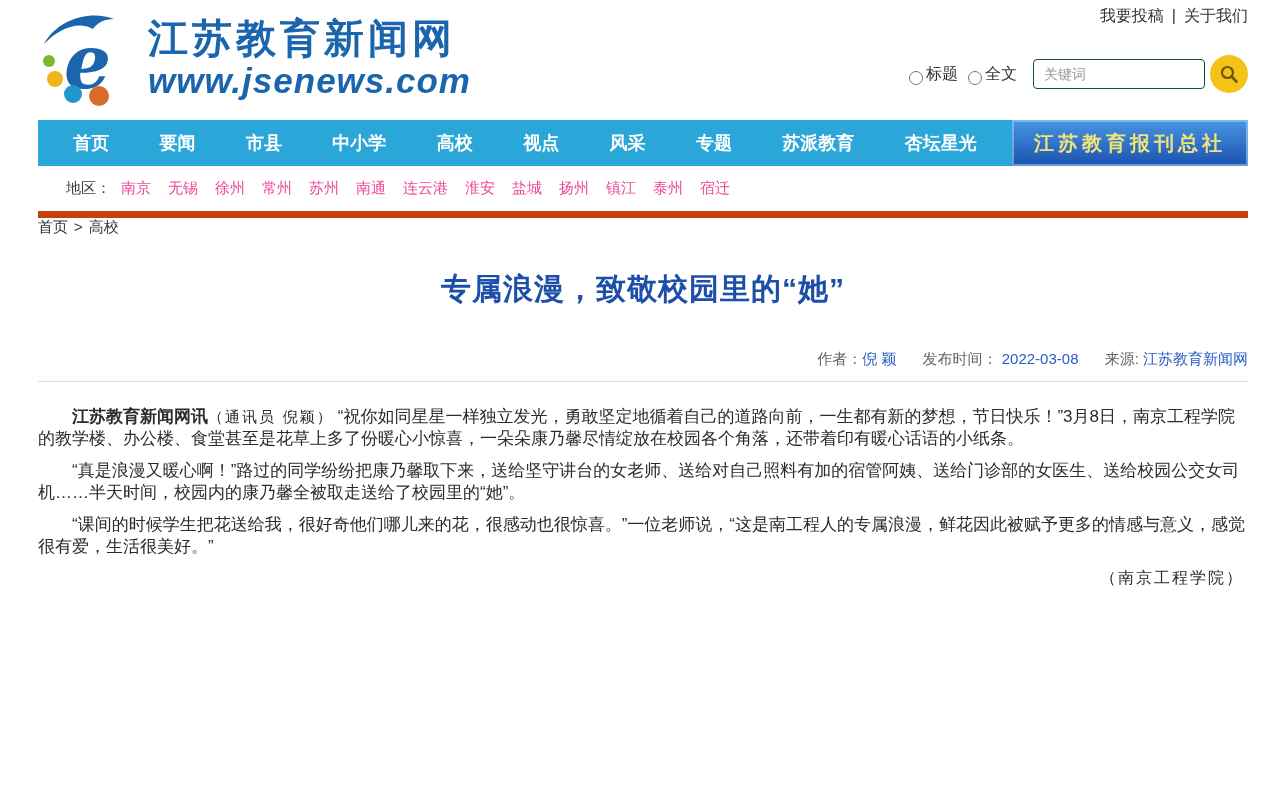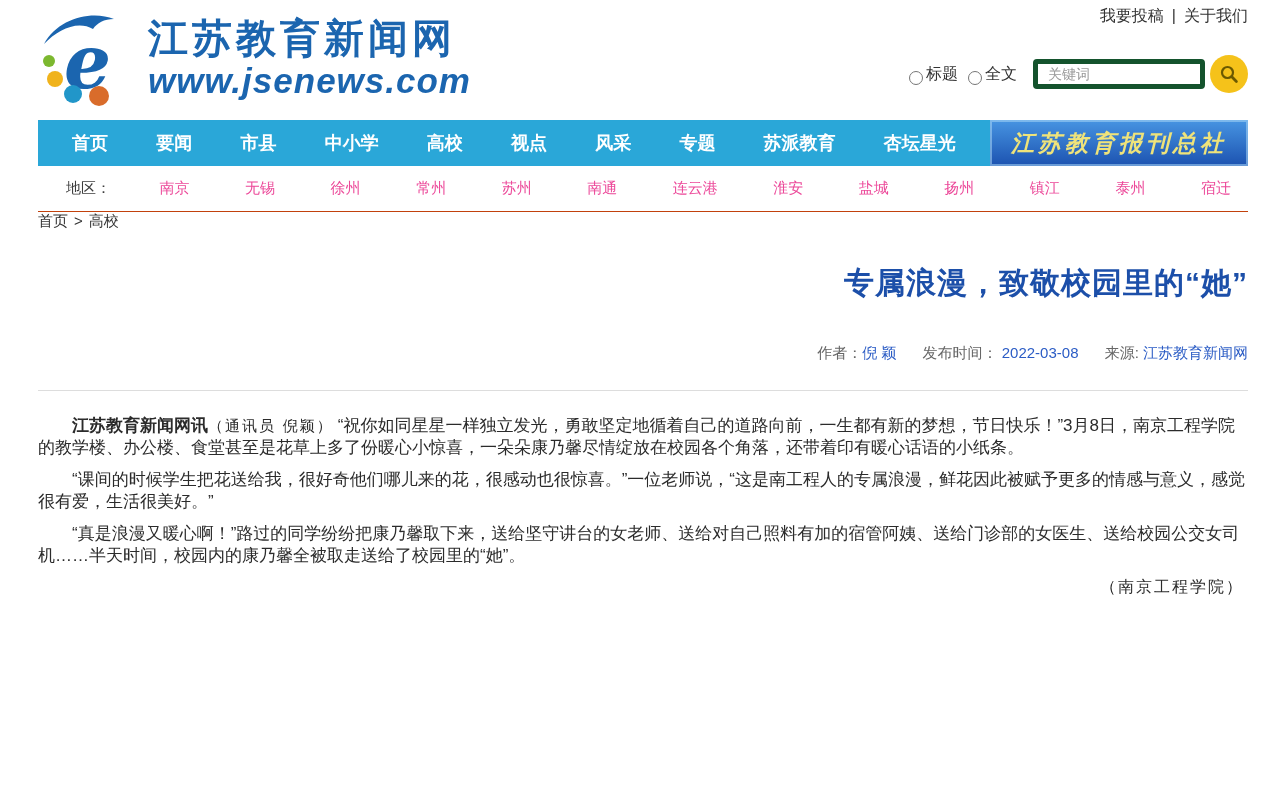--- a/index.html
+++ b/index.html
@@ -19,62 +19,62 @@
 
   .header-right { position:absolute; top:6px; right:0; }
   .top-links { text-align:right; font-size:16px; color:#333; }
   .top-links a { color:#333; text-decoration:none; }
   .top-sep { margin:0 8px; color:#333; }
 
   .search-row { margin-top:28px; display:flex; align-items:center; justify-content:flex-end; }
   .radio-label { font-size:16px; color:#333; display:flex; align-items:flex-end; margin-left:10px; cursor:pointer; }
   .radio-label input { width:14px; height:14px; margin:0 3px 0 0; }
   .search-input {
-    width:172px; height:30px; border:5px solid #14532d; border-radius:4px;
+    width:172px; height:30px; border:1px solid #14532d; border-radius:4px;
     padding:0 10px; font-size:14px; margin-left:16px; outline:none; color:#333;
   }
   .search-input::placeholder { color:#999; }
   .search-btn {
     width:38px; height:38px; border-radius:50%; background:#F5C21A; border:none;
     margin-left:5px; display:flex; align-items:center; justify-content:center; cursor:pointer; flex:0 0 auto;
   }
 
   
   .nav { display:flex; height:46px; background:#2AA7D8; }
   .nav-items { flex:1; display:flex; align-items:center; justify-content:space-around; padding:0 10px; }
   .nav-item { color:#fff; font-weight:bold; font-size:18px; text-decoration:none; cursor:pointer; }
   .nav-banner {
-    width:258px; display:flex; align-items:center; justify-content:center;
+    width:236px; display:flex; align-items:center; justify-content:center;
     background:linear-gradient(#4795E2,#1C52B0);
     box-shadow:inset 0 0 0 2px rgba(170,215,245,.55);
-    color:#EFE37A; font-size:23px; font-weight:bold; font-style:italic;
+    color:#EFE37A; font-size:20px; font-weight:bold; 
     font-family:"DejaVu Serif",serif; letter-spacing:4px; cursor:pointer; white-space:nowrap;
   }
 
   
   .regions {
     display:flex; align-items:center; padding:13px 0 13px 28px;
-    border-bottom:1px solid #c2410c; font-size:15px; color:#3d3d3d;justify-content:space-between;
+    border-bottom:7px solid #c2410c; font-size:15px; color:#3d3d3d;
   }
   .regions-label { margin-right:10px; }
   .regions a { color:#ec4899; text-decoration:none; margin-right:17px; }
 
   
   .breadcrumb { margin-top:0; font-size:15px; color:#333; }
   .breadcrumb a { color:#333; text-decoration:none; }
   .crumb-sep { margin:0 6px; }
 
   
   .article-title {
-    margin:32px 0 0; text-align:right; color:#1C4FA9;
+    margin:32px 0 0; text-align:center; color:#1C4FA9;
     font-size:30px; font-weight:bold; letter-spacing:1px;
   }
   .meta {
     margin-top:40px; text-align:right; font-size:15px; color:#666;
-    padding-bottom:27px; border-bottom:1px solid #ddd;
+    padding-bottom:12px; border-bottom:1px solid #ddd;
   }
   .meta .group { margin-left:22px; }
   .meta .value { color:#2B5CC5; }
 
   .body-text { margin-top:24px; font-size:17px; line-height:22px; color:#2b2b2b; }
   .body-text p { margin:0 0 10px; text-indent:2em; }
   .body-text p.p-last { text-indent:1.5em; }
   .lead { font-weight:bold; }
   .byline { font-family:"DejaVu Serif",serif; font-size:15px; letter-spacing:2px; margin-right:4px; }
 
@@ -171,20 +171,20 @@
     <h1 class="article-title">专属浪漫，致敬校园里的“她”</h1>
 
     <div class="meta">
       <span class="group"><span>作者：</span><span class="value">倪 颖</span></span>
       <span class="group"><span>发布时间：</span> <span class="value">2022-03-08</span></span>
       <span class="group"><span>来源:</span> <span class="value">江苏教育新闻网</span></span>
     </div>
 
     <div class="body-text">
       <p><span class="lead">江苏教育新闻网讯</span><span class="byline">（通讯员 倪颖）</span><span>“祝你如同星星一样独立发光，勇敢坚定地循着自己的道路向前，一生都有新的梦想，节日快乐！”3月8日，南京工程学院的教学楼、办公楼、食堂甚至是花草上多了份暖心小惊喜，一朵朵康乃馨尽情绽放在校园各个角落，还带着印有暖心话语的小纸条。</span></p>
+      <p>“真是浪漫又暖心啊！”路过的同学纷纷把康乃馨取下来，送给坚守讲台的女老师、送给对自己照料有加的宿管阿姨、送给门诊部的女医生、送给校园公交女司机……半天时间，校园内的康乃馨全被取走送给了校园里的“她”。</p>
       <p>“课间的时候学生把花送给我，很好奇他们哪儿来的花，很感动也很惊喜。”一位老师说，“这是南工程人的专属浪漫，鲜花因此被赋予更多的情感与意义，感觉很有爱，生活很美好。”</p>
-      <p>“真是浪漫又暖心啊！”路过的同学纷纷把康乃馨取下来，送给坚守讲台的女老师、送给对自己照料有加的宿管阿姨、送给门诊部的女医生、送给校园公交女司机……半天时间，校园内的康乃馨全被取走送给了校园里的“她”。</p>
     </div>
 
     <div class="credit">（南京工程学院）</div>
   </main>
 
 </div>
 
 </body></html>

